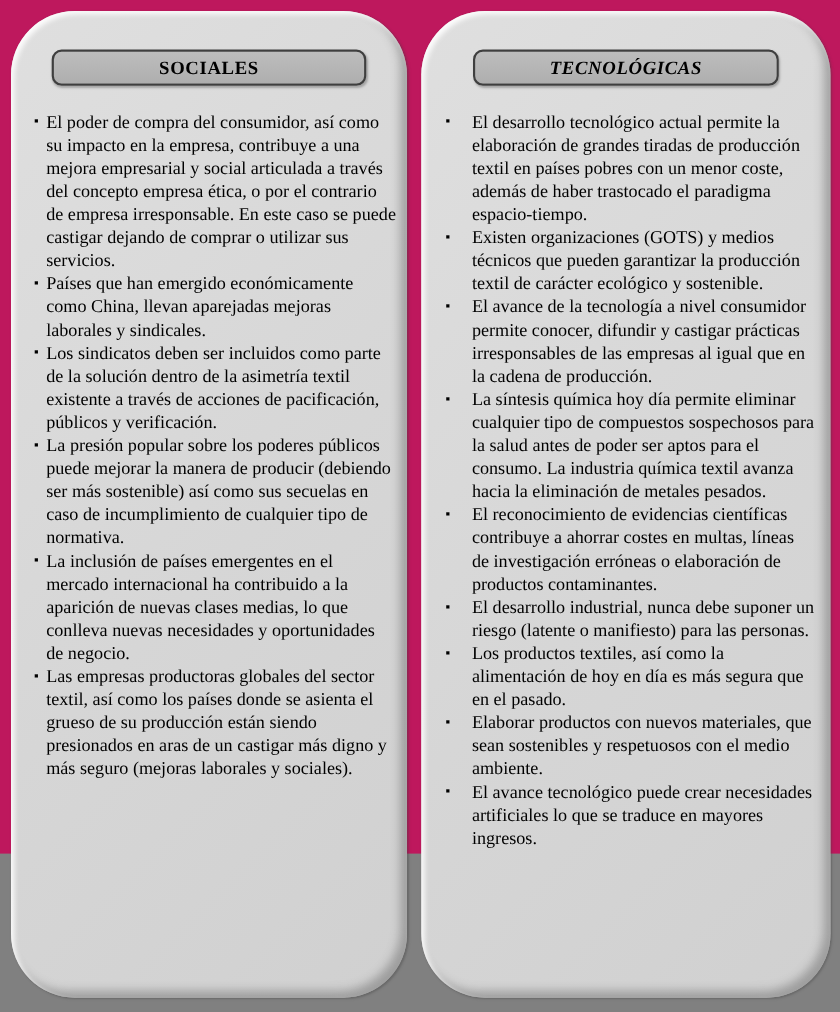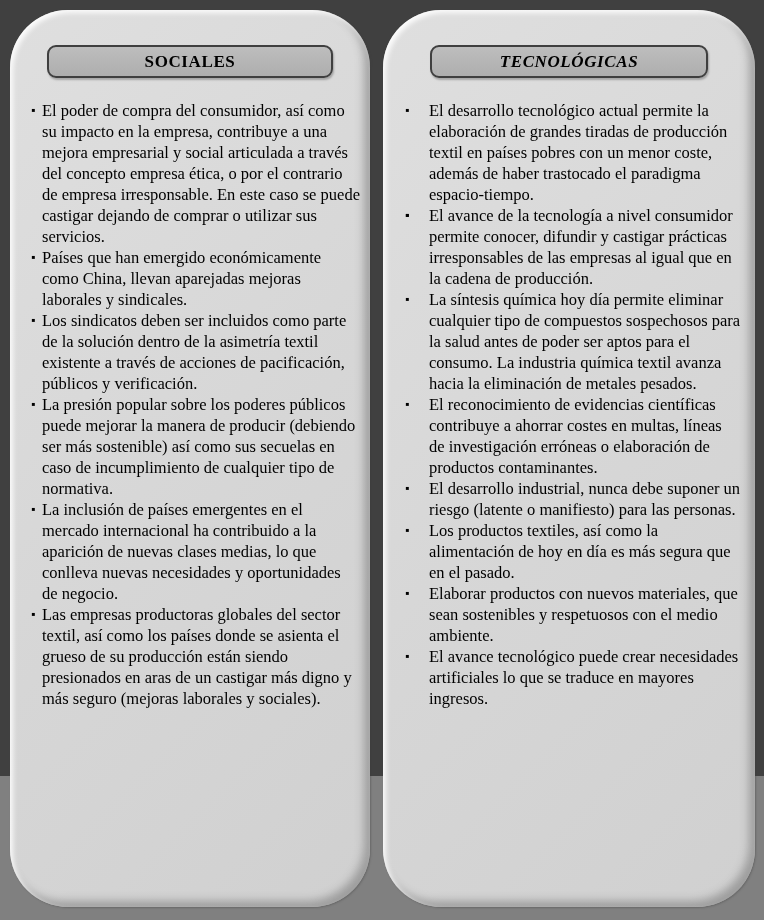--- a/index.html
+++ b/index.html
@@ -6,21 +6,21 @@
   body {
     width: 764px; height: 920px;
     background: #808080;
     font-family: "Liberation Serif", "DejaVu Serif", serif;
     color: #000;
     overflow: hidden;
   }
   .screen {
     position: relative;
     width: 764px; height: 776px;
-    background: #404040;
+    background: #be185d;
   }
   .panel {
     position: absolute;
     top: 10px;
     height: 897px;
     background: linear-gradient(135deg, #dfdfdf 0%, #d6d6d6 55%, #d0d0d0 100%);
     border-radius: 58px;
     box-shadow:
       inset 3px 3px 5px rgba(255,255,255,0.9),
       inset -6px -6px 9px rgba(95,95,95,0.45),
@@ -85,21 +85,21 @@
         <li><span class="bullet">▪</span><span>La presión popular sobre los poderes públicos puede mejorar la manera de producir (debiendo ser más sostenible) así como sus secuelas en caso de incumplimiento de cualquier tipo de normativa.</span></li>
         <li><span class="bullet">▪</span><span>La inclusión de países emergentes en el mercado internacional ha contribuido a la aparición de nuevas clases medias, lo que conlleva nuevas necesidades y oportunidades de negocio.</span></li>
         <li><span class="bullet">▪</span><span>Las empresas productoras globales del sector textil, así como los países donde se asienta el grueso de su producción están siendo presionados en aras de un castigar más digno y más seguro (mejoras laborales y sociales).</span></li>
       </ul>
   </div>
 
   <div class="panel panel-right">
     <div class="panel-header">TECNOLÓGICAS</div>
     <ul class="bullet-list">
         <li><span class="bullet">▪</span><span>El desarrollo tecnológico actual permite la elaboración de grandes tiradas de producción textil en países pobres con un menor coste, además de haber trastocado el paradigma espacio-tiempo.</span></li>
-        <li><span class="bullet">▪</span></li>
+        <li><span class="bullet">▪</span><span>Existen organizaciones (GOTS) y medios técnicos que pueden garantizar la producción textil de carácter ecológico y sostenible.</span></li>
         <li><span class="bullet">▪</span><span>El avance de la tecnología a nivel consumidor permite conocer, difundir y castigar prácticas irresponsables de las empresas al igual que en la cadena de producción.</span></li>
         <li><span class="bullet">▪</span><span>La síntesis química hoy día permite eliminar cualquier tipo de compuestos sospechosos para la salud antes de poder ser aptos para el consumo. La industria química textil avanza hacia la eliminación de metales pesados.</span></li>
         <li><span class="bullet">▪</span><span>El reconocimiento de evidencias científicas contribuye a ahorrar costes en multas, líneas de investigación erróneas o elaboración de productos contaminantes.</span></li>
         <li><span class="bullet">▪</span><span>El desarrollo industrial, nunca debe suponer un riesgo (latente o manifiesto) para las personas.</span></li>
         <li><span class="bullet">▪</span><span>Los productos textiles, así como la alimentación de hoy en día es más segura que en el pasado.</span></li>
         <li><span class="bullet">▪</span><span>Elaborar productos con nuevos materiales, que sean sostenibles y respetuosos con el medio ambiente.</span></li>
         <li><span class="bullet">▪</span><span>El avance tecnológico puede crear necesidades artificiales lo que se traduce en mayores ingresos.</span></li>
       </ul>
   </div>
 

